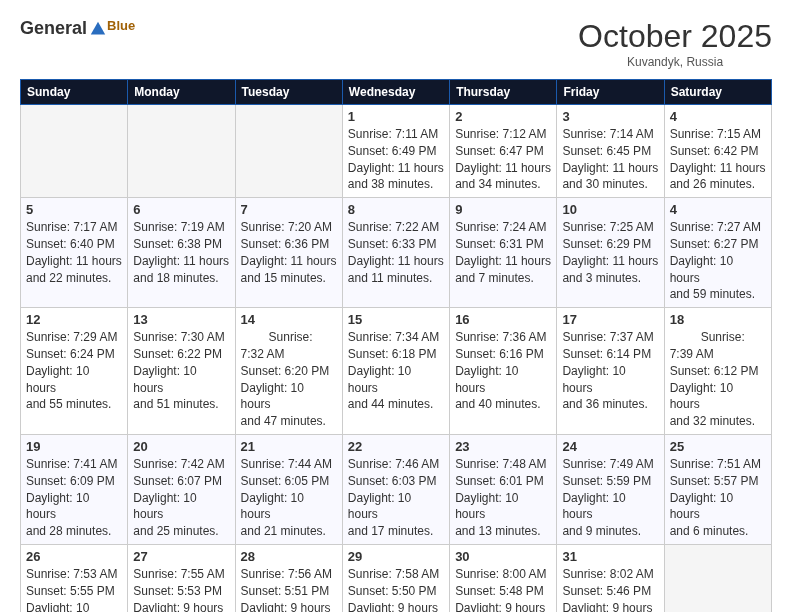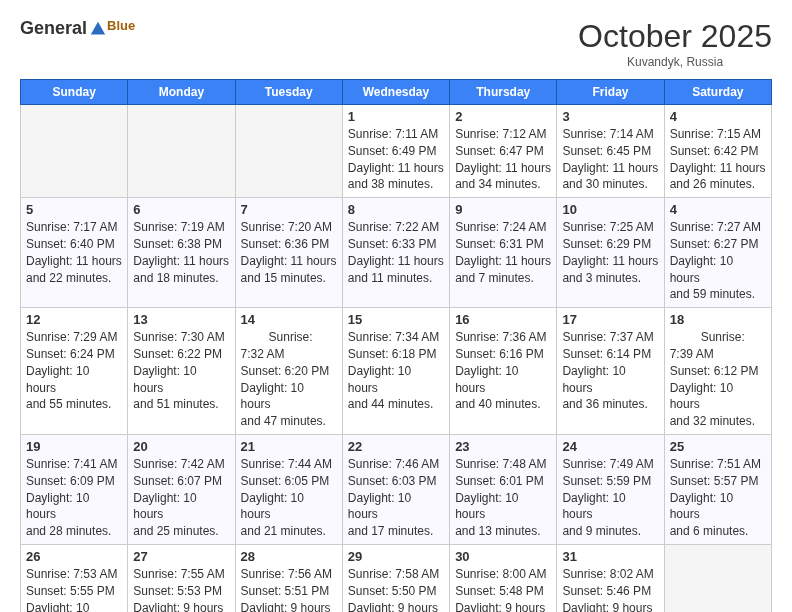--- a/index.html
+++ b/index.html
@@ -60,23 +60,23 @@
       color: #555;
     }
     .calendar {
       flex: 1;
       border: 1px solid #ccc;
       border-collapse: collapse;
       width: 100%;
       table-layout: fixed;
     }
     .calendar th {
-      background: #3b82f6;
+      background: #0f172a;
       color: #fff;
-      text-align: center;
+      text-align: left;
       padding: 5px 6px;
       font-size: 12px;
       font-weight: bold;
       border: 1px solid #1a5aad;
     }
     .calendar td {
       vertical-align: top;
       padding: 4px 5px;
       border: 1px solid #ccc;
       font-size: 10px;

